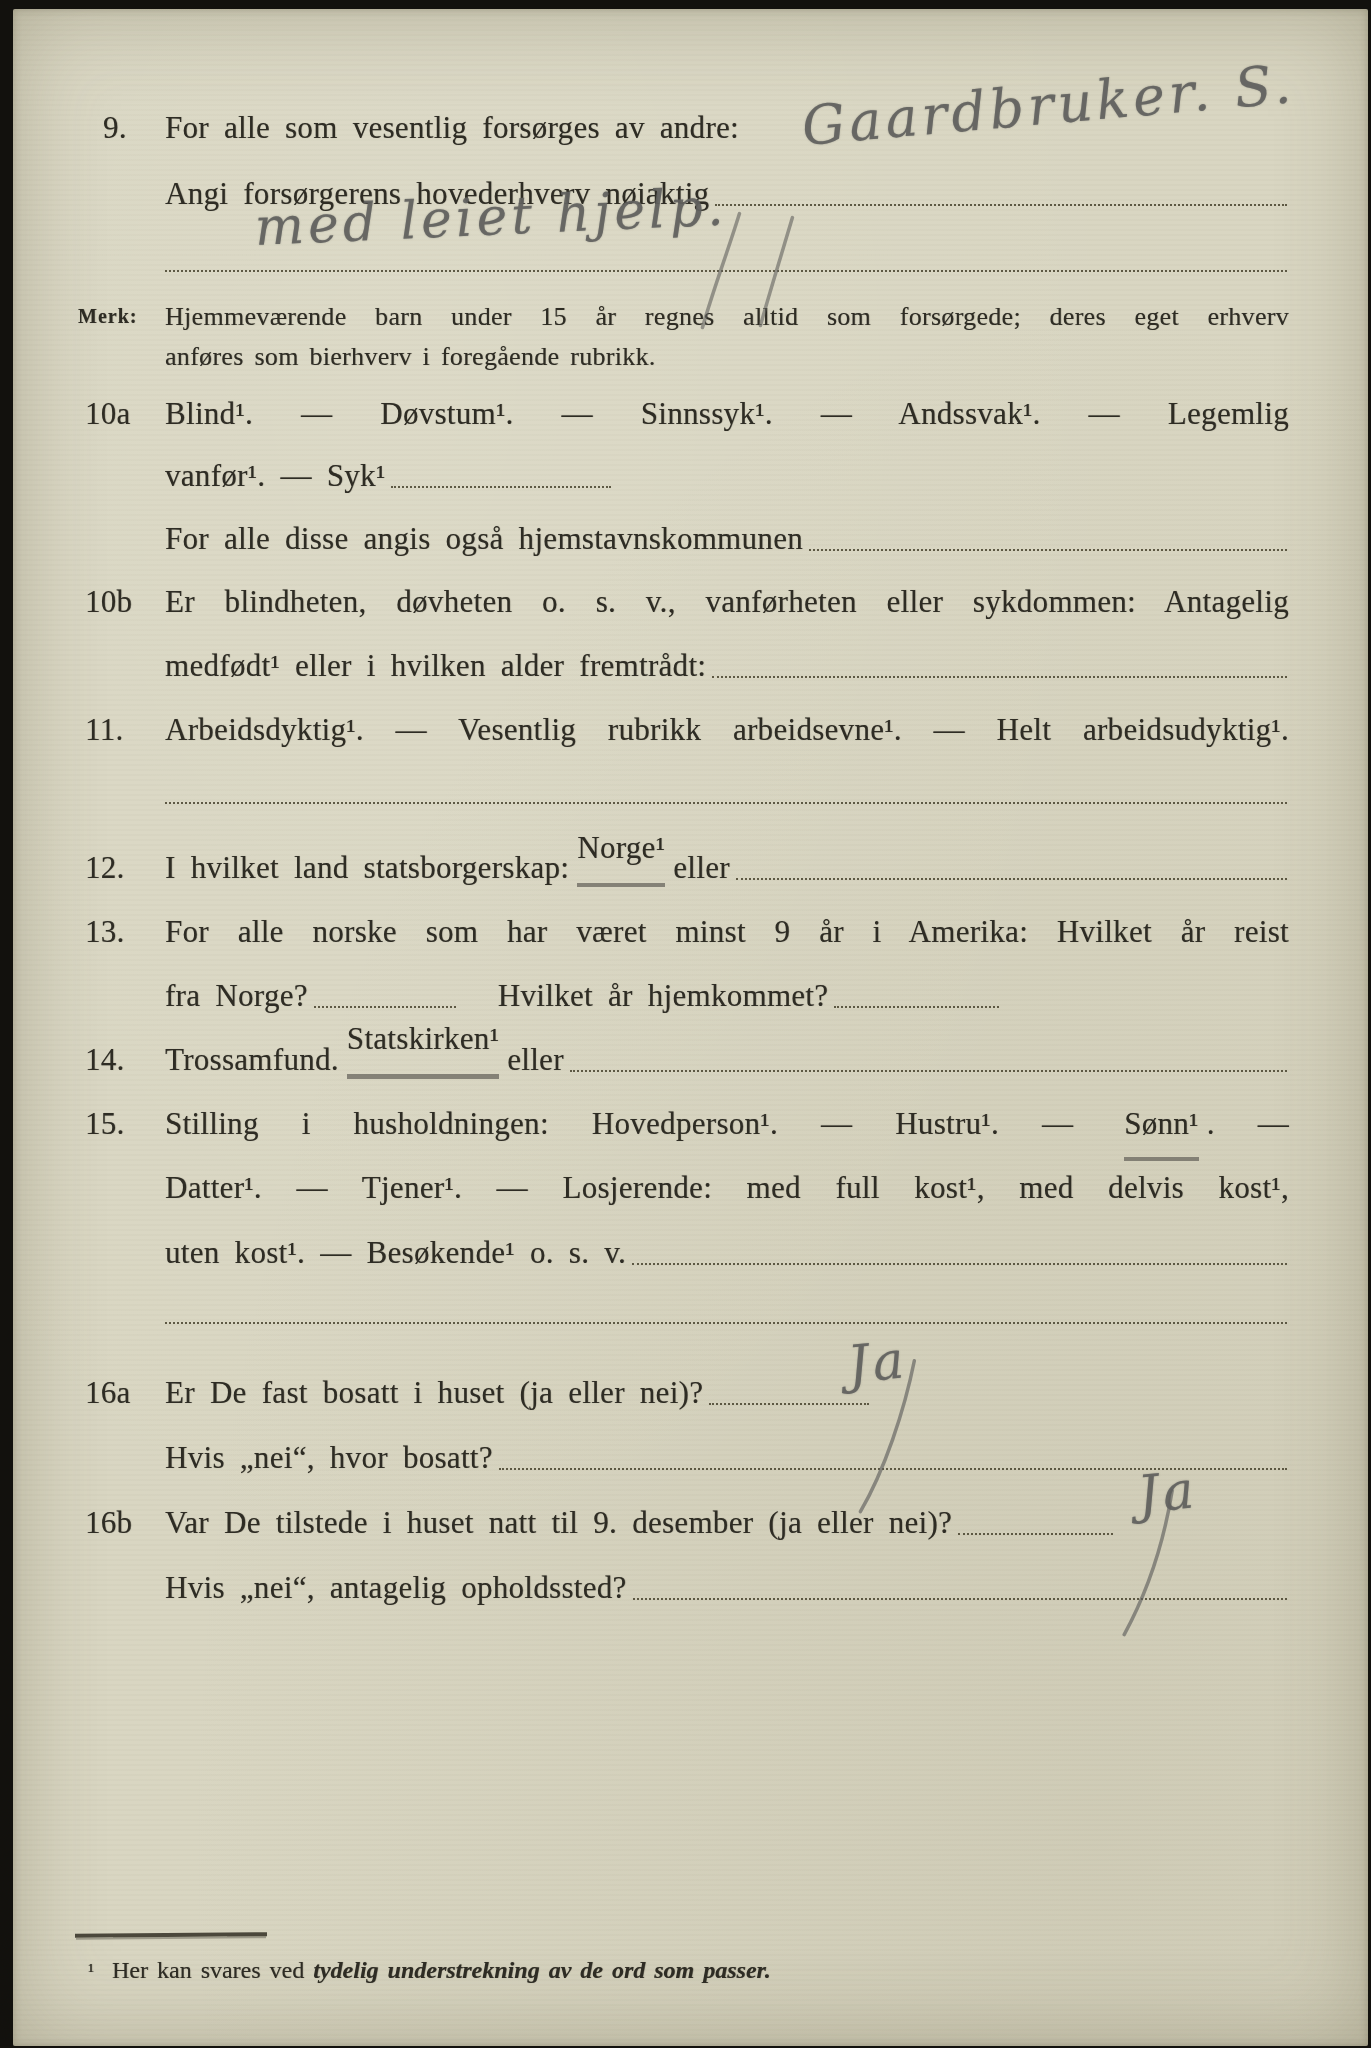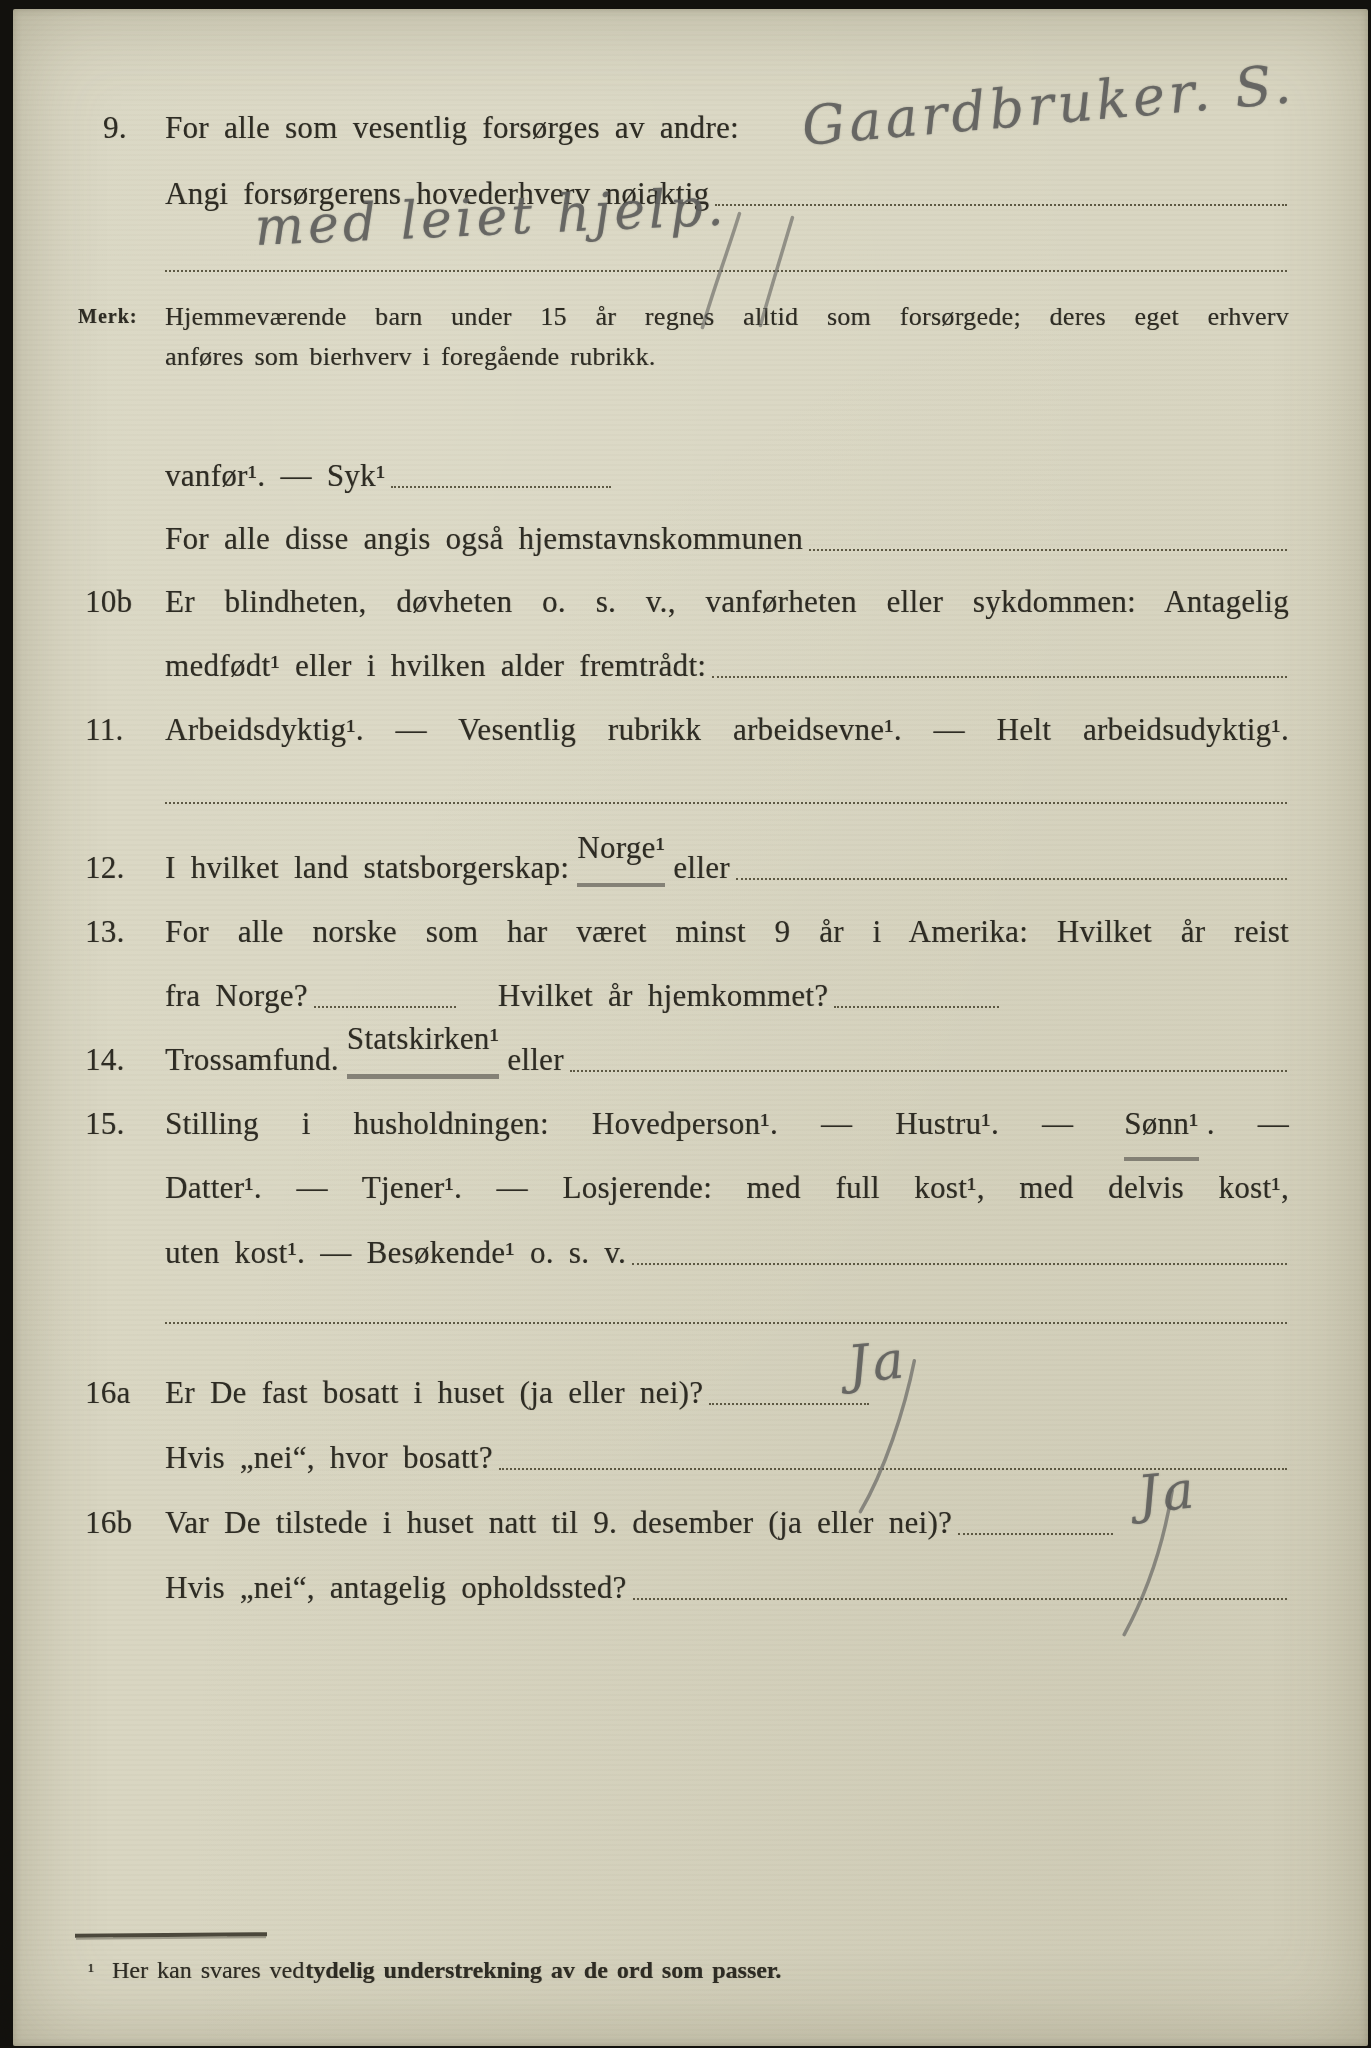--- a/index.html
+++ b/index.html
@@ -55,21 +55,21 @@
     position:absolute;left:62px;top:1924px;width:192px;height:4px;
     background:rgba(50,47,36,0.85);transform:rotate(-0.5deg);
     box-shadow:0 3px 0 -1px rgba(50,47,36,0.35);
   }
   .fnline{
     position:absolute;left:75px;right:79px;top:1940px;height:36px;
     display:flex;align-items:flex-end;font-size:24px;line-height:30px;
     word-spacing:3px;text-shadow:0.4px 0.4px 0.7px rgba(42,40,30,0.5);
   }
   .fnmark{margin-right:18px;font-size:20px;}
-  .fnbold{font-weight:bold;margin-left:1px;}
+  .fnbold{font-weight:bold;margin-left:9px;font-style:italic;}
   .strokes{position:absolute;inset:0;width:100%;height:100%;pointer-events:none;}
 </style>
 </head>
 <body>
 
 <div class="paper">
 
   <div class="line" style="top:92px">
     <span class="qnum qnum-s">9.</span>
     <span class="ptext">For alle som vesentlig forsørges av andre:</span>
@@ -83,20 +83,24 @@
   </div>
 
   <div class="line merkline" style="top:278px;left:65px">
     <span class="merklabel">Merk:</span>
     <div class="jtext" style="line-height:33px">Hjemmeværende barn under 15 år regnes alltid som forsørgede; deres eget erhverv</div>
   </div>
   <div class="line merkline" style="top:318px;left:152px">
     <span class="ptext">anføres som bierhverv i foregående rubrikk.</span>
   </div>
 
+  <div class="line" style="top:378px">
+    <span class="qnum">10a</span>
+    <div class="jtext">Blind¹. — Døvstum¹. — Sinnssyk¹. — Andssvak¹. — Legemlig</div>
+  </div>
   <div class="line cont" style="top:440px">
     <span class="ptext">vanfør¹. — Syk¹</span>
     <span class="dots dots-fixed" style="width:220px"></span>
   </div>
   <div class="line cont" style="top:503px">
     <span class="ptext">For alle disse angis også hjemstavnskommunen</span>
     <span class="dots"></span>
   </div>
 
   <div class="line" style="top:566px">

